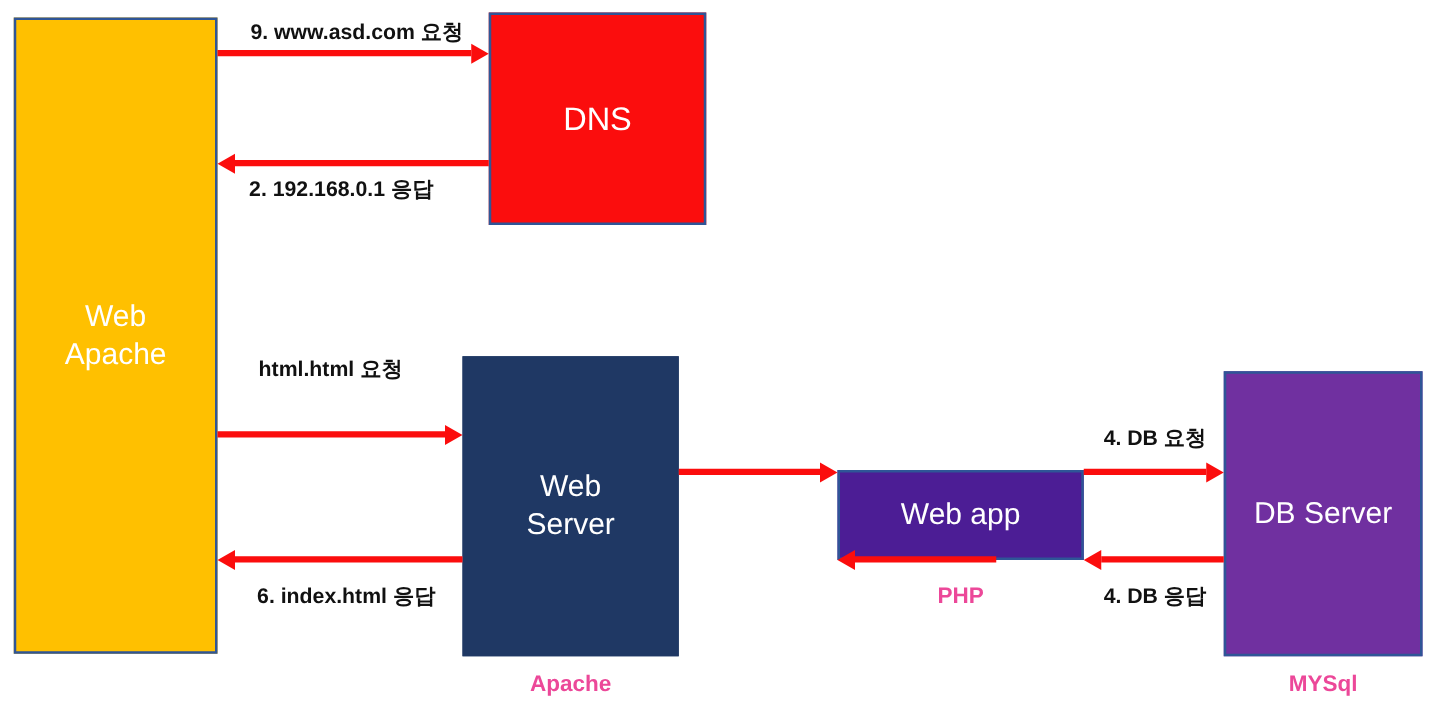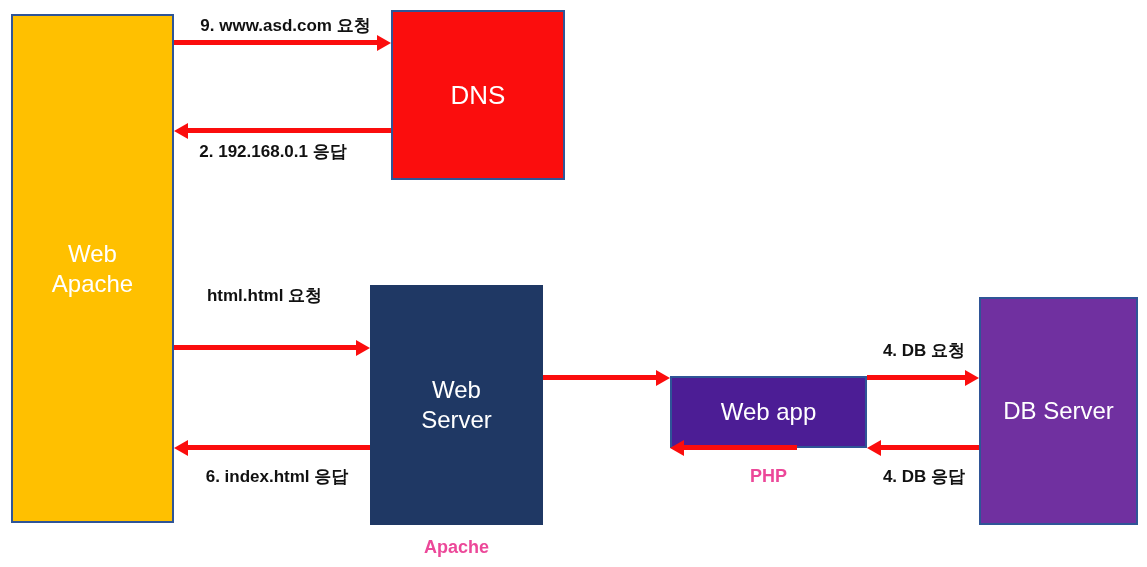--- a/index.html
+++ b/index.html
@@ -114,20 +114,21 @@
   <div class="node node-web-app">
     <span>Web app</span>
   </div>
 
   <div class="node node-db-server">
     <span>DB Server</span>
   </div>
 
   <div class="sublabel sublabel-apache">Apache</div>
   <div class="sublabel sublabel-php">PHP</div>
+  <div class="sublabel sublabel-mysql">MYSql</div>
 
   <div class="arrow arrow-right arrow-1"></div>
   <div class="arrow arrow-left  arrow-2"></div>
   <div class="arrow arrow-right arrow-3"></div>
   <div class="arrow arrow-right arrow-4"></div>
   <div class="arrow arrow-right arrow-5"></div>
   <div class="arrow arrow-left  arrow-6"></div>
   <div class="arrow arrow-left  arrow-7"></div>
   <div class="arrow arrow-left  arrow-8"></div>
 

